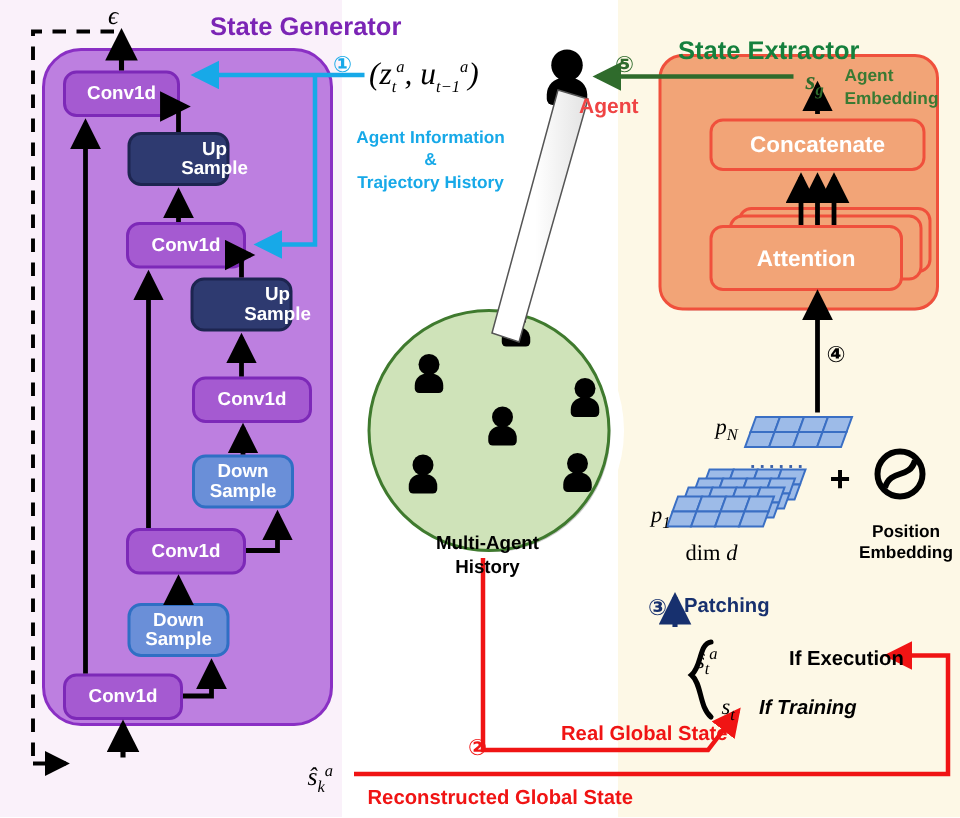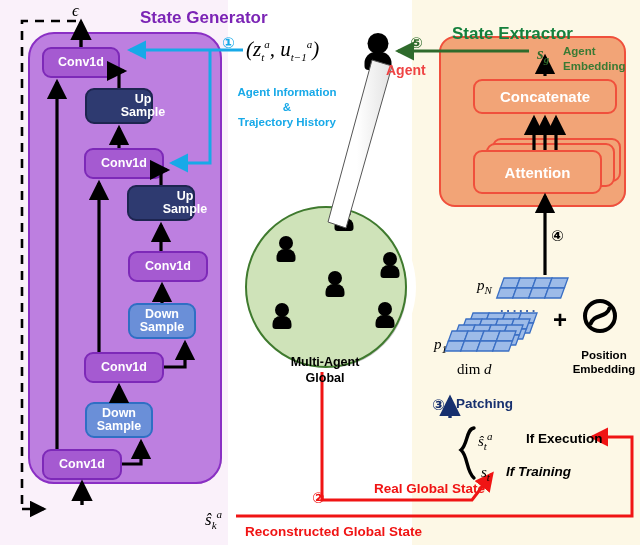--- a/index.html
+++ b/index.html
@@ -59,21 +59,21 @@
   #pos-emb{left:568px;top:348px;width:72px;text-align:center;font-size:11.5px;
       font-weight:bold;color:#000;line-height:1.25;white-space:normal;}
 
   #patching{left:456px;top:396px;font-size:13.5px;font-weight:bold;color:#17306e;}
   #num3{left:432px;top:396px;font-size:15px;font-weight:bold;color:#17306e;}
   #num4{left:551px;top:227px;font-size:15px;font-weight:bold;color:#000;}
   #num1{left:222px;top:34px;font-size:15px;font-weight:bold;color:#17a9e8;}
   #num5{left:410px;top:34px;font-size:15px;font-weight:bold;color:#2f6b2c;}
   #num2{left:312px;top:489px;font-size:15px;font-weight:bold;color:#f01414;}
 
-  #sta-exec{left:478px;top:430px;font-size:15px;}
+  #sta-exec{left:464px;top:430px;font-size:15px;}
   #if-exec{left:506px;top:431px;font-size:13.5px;font-weight:bold;color:#000;padding-left:20px;}
   #s-train{left:481px;top:463px;font-size:15px;}
   #if-train{left:506px;top:464px;font-size:13.5px;font-weight:bold;color:#000;font-style:italic;}
 
   #real-gs{left:341px;top:481px;font-size:13.5px;font-weight:bold;color:#f01414;padding-left:33px;}
   #recon-gs{left:245px;top:524px;font-size:13.5px;font-weight:bold;color:#f01414;}
 
   
   .ext-shadow{position:absolute;left:443px;top:40px;width:183px;height:167px;
       background:#c9c9c9;border-radius:16px;}
@@ -347,21 +347,21 @@
 
   <div class="lbl" id="shat-k">
     <span class="math">ŝ</span><span class="math" style="font-size:11px;vertical-align:sub;">k</span><span class="math" style="font-size:11px;vertical-align:super;">a</span>
   </div>
 
   <div class="lbl" id="agent-lbl">Agent</div>
 
   <div class="lbl math" id="sg">s<span style="font-size:11px;vertical-align:sub;">g</span></div>
   <div class="lbl" id="state-emb">Agent Embedding</div>
 
-  <div class="lbl" id="mas-lbl">Multi-Agent Global</div>
+  <div class="lbl" id="mas-lbl">Multi-Agent History</div>
 
   <div class="lbl math" id="pN">p<span style="font-size:11px;vertical-align:sub;">N</span></div>
   <div class="lbl math" id="p1">p<span style="font-size:11px;vertical-align:sub;">1</span></div>
   <div class="lbl" id="dots">······</div>
   <div class="lbl math" id="dimd" style="font-style:normal;">dim&nbsp;<span style="font-style:italic;">d</span></div>
   <div class="lbl" id="plus">+</div>
   <div class="lbl" id="pos-emb">Position Embedding</div>
 
   <div class="lbl" id="num3">③</div>
   <div class="lbl" id="patching">Patching</div>

